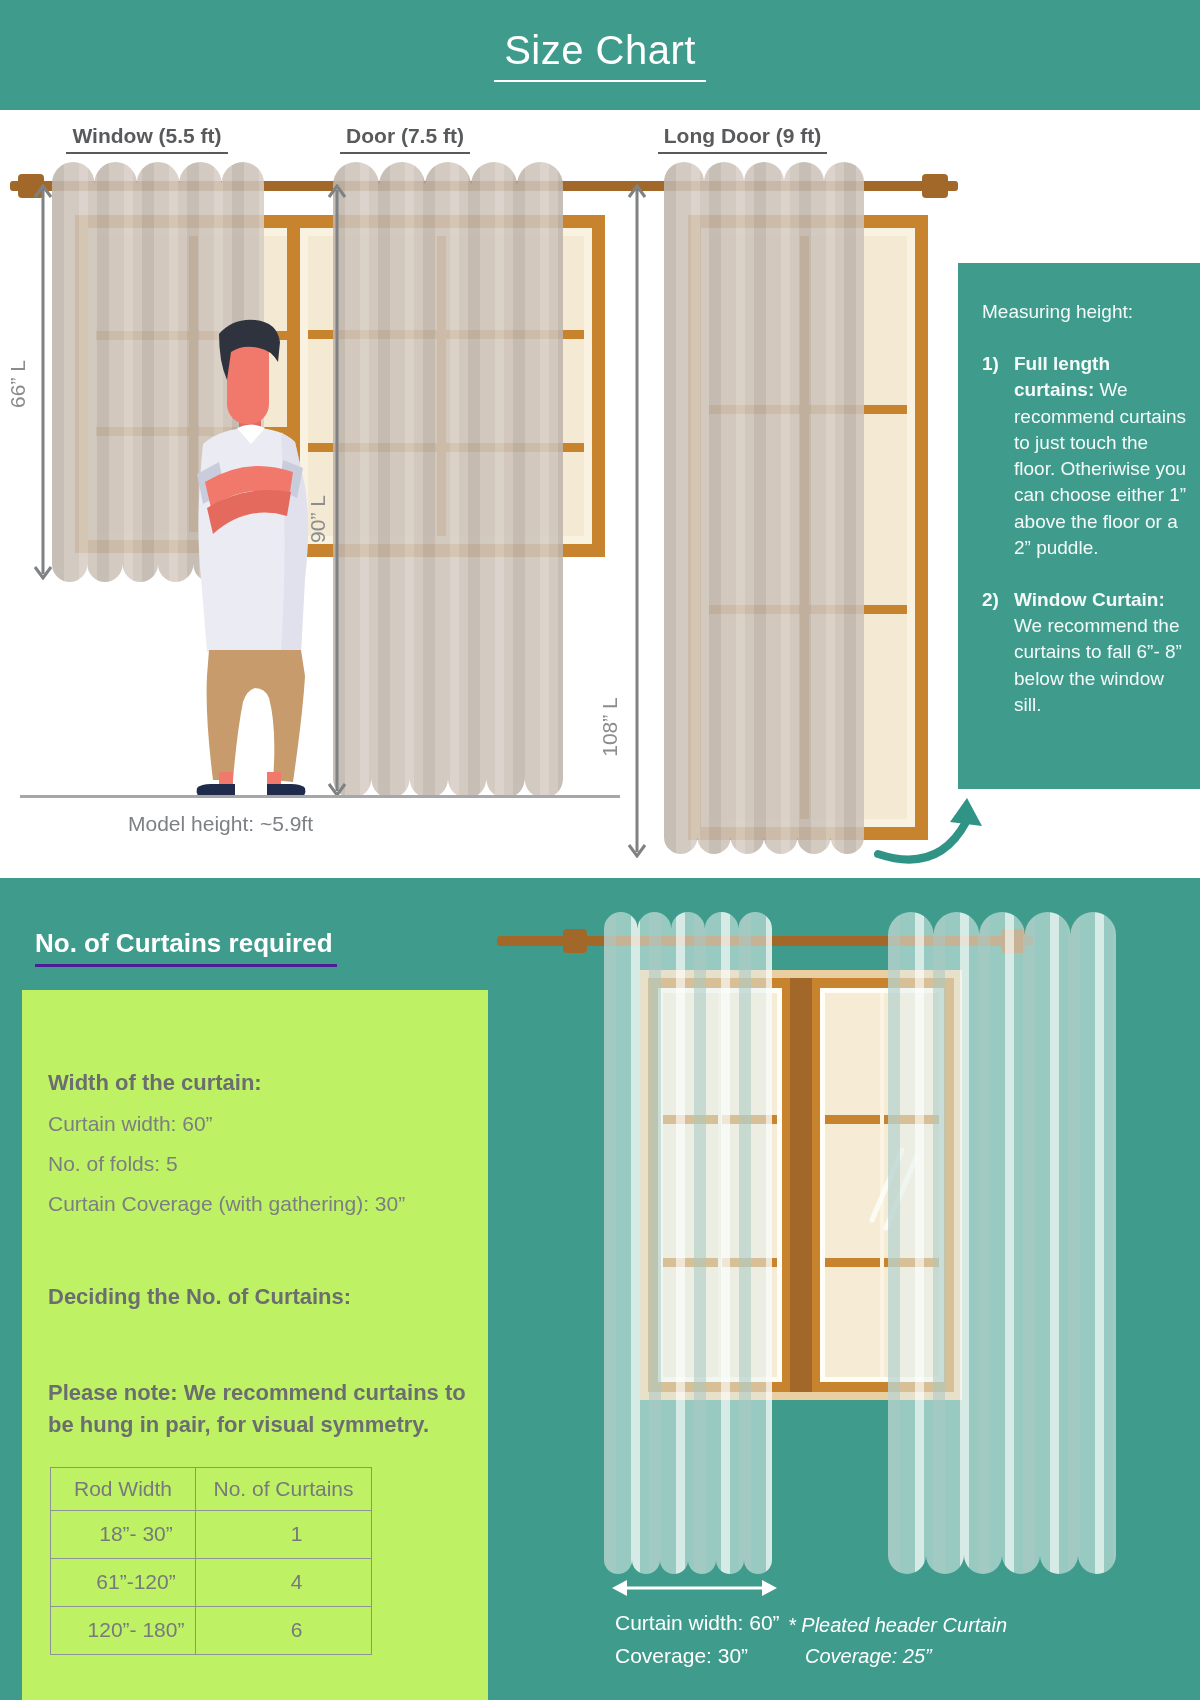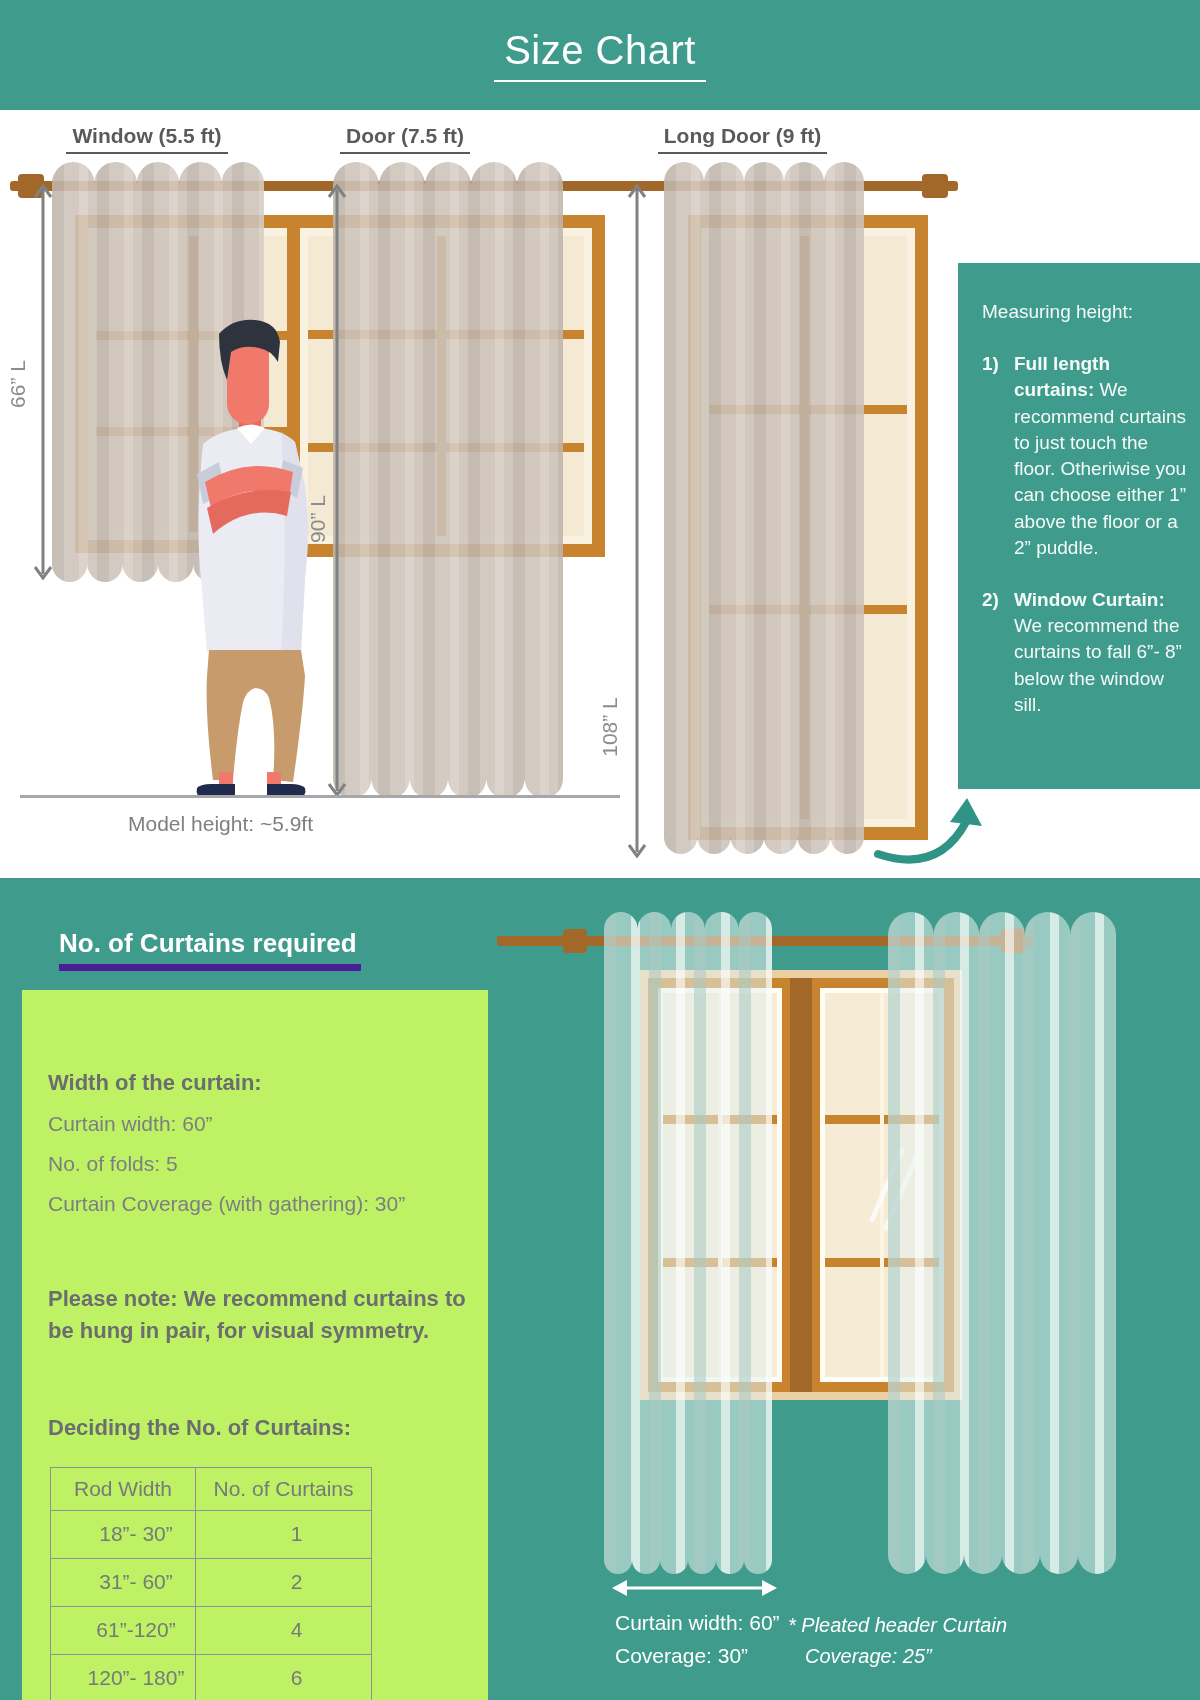--- a/index.html
+++ b/index.html
@@ -24,21 +24,21 @@
   .info-box{width:252px;height:526px;background:#3F9C8D;color:#F4FAF8;
             padding:36px 20px 0 24px;box-sizing:border-box;font-size:19px;line-height:1.38;}
   .info-box .ib-title{margin-bottom:26px;}
   .ib-item{display:flex;margin-bottom:26px;}
   .ib-num{width:32px;flex:none;font-weight:bold;}
   .ib-body{flex:1;}
   .ib-body b{font-weight:bold;}
   
   .bottom{position:relative;height:822px;background:#3F9C8D;}
   .nc-heading{color:#ffffff;font-size:26px;font-weight:bold;}
-  .nc-heading span{display:inline-block;border-bottom:7px solid #4c1d95;padding:0 4px 5px 0;margin-left:24px;}
+  .nc-heading span{display:inline-block;border-bottom:3px solid #4c1d95;padding:0 4px 5px 0;}
   .panel{background:#bef264;width:466px;height:710px;box-sizing:border-box;
          padding:80px 24px 0 26px;color:#7C7E81;}
   .p-bold{color:#6B6D70;font-weight:bold;font-size:22px;}
   .p-line{font-size:21px;margin-top:16px;}
   .p-note{margin-top:67px;width:420px;line-height:1.45;}
   .p-tabletitle{margin-top:68px;}
   table.count-table{border-collapse:collapse;margin-top:26px;margin-left:2px;}
   table.count-table th,table.count-table td{border:1.5px solid #8F9194;color:#77797B;
          font-size:21px;font-weight:normal;text-align:center;}
   table.count-table th{width:142px;height:40px;}
@@ -239,39 +239,35 @@
     <div class="abs il-note" style="left:788px;top:732px">
       <span>* Pleated header Curtain</span>
       <span class="ind">Coverage: 25”</span>
     </div>
 
     <div class="abs panel" style="left:22px;top:112px">
       <div class="p-bold">Width of the curtain:</div>
       <div class="p-line">Curtain width: 60”</div>
       <div class="p-line">No. of folds: 5</div>
       <div class="p-line">Curtain Coverage (with gathering): 30”</div>
+      <div class="p-bold p-tabletitle">Deciding the No. of Curtains:</div>
       <div class="p-bold p-note">Please note: We recommend curtains to be hung in pair, for visual symmetry.</div>
-      <div class="p-bold p-tabletitle">Deciding the No. of Curtains:</div>
       <table class="count-table">
         <thead>
           <tr>
             <th>Rod Width</th>
             <th>No. of Curtains</th>
           </tr>
         </thead>
         <tbody>
           <tr>
             <td>18”- 30”</td>
             <td>1</td>
             </tr>
           <tr>
-            <td>31”- 60”</td>
-            <td>2</td>
-            </tr>
-          <tr>
             <td>61”-120”</td>
             <td>4</td>
             </tr>
           <tr>
             <td>120”- 180”</td>
             <td>6</td>
             </tr>
         </tbody>
       </table>
     </div>

